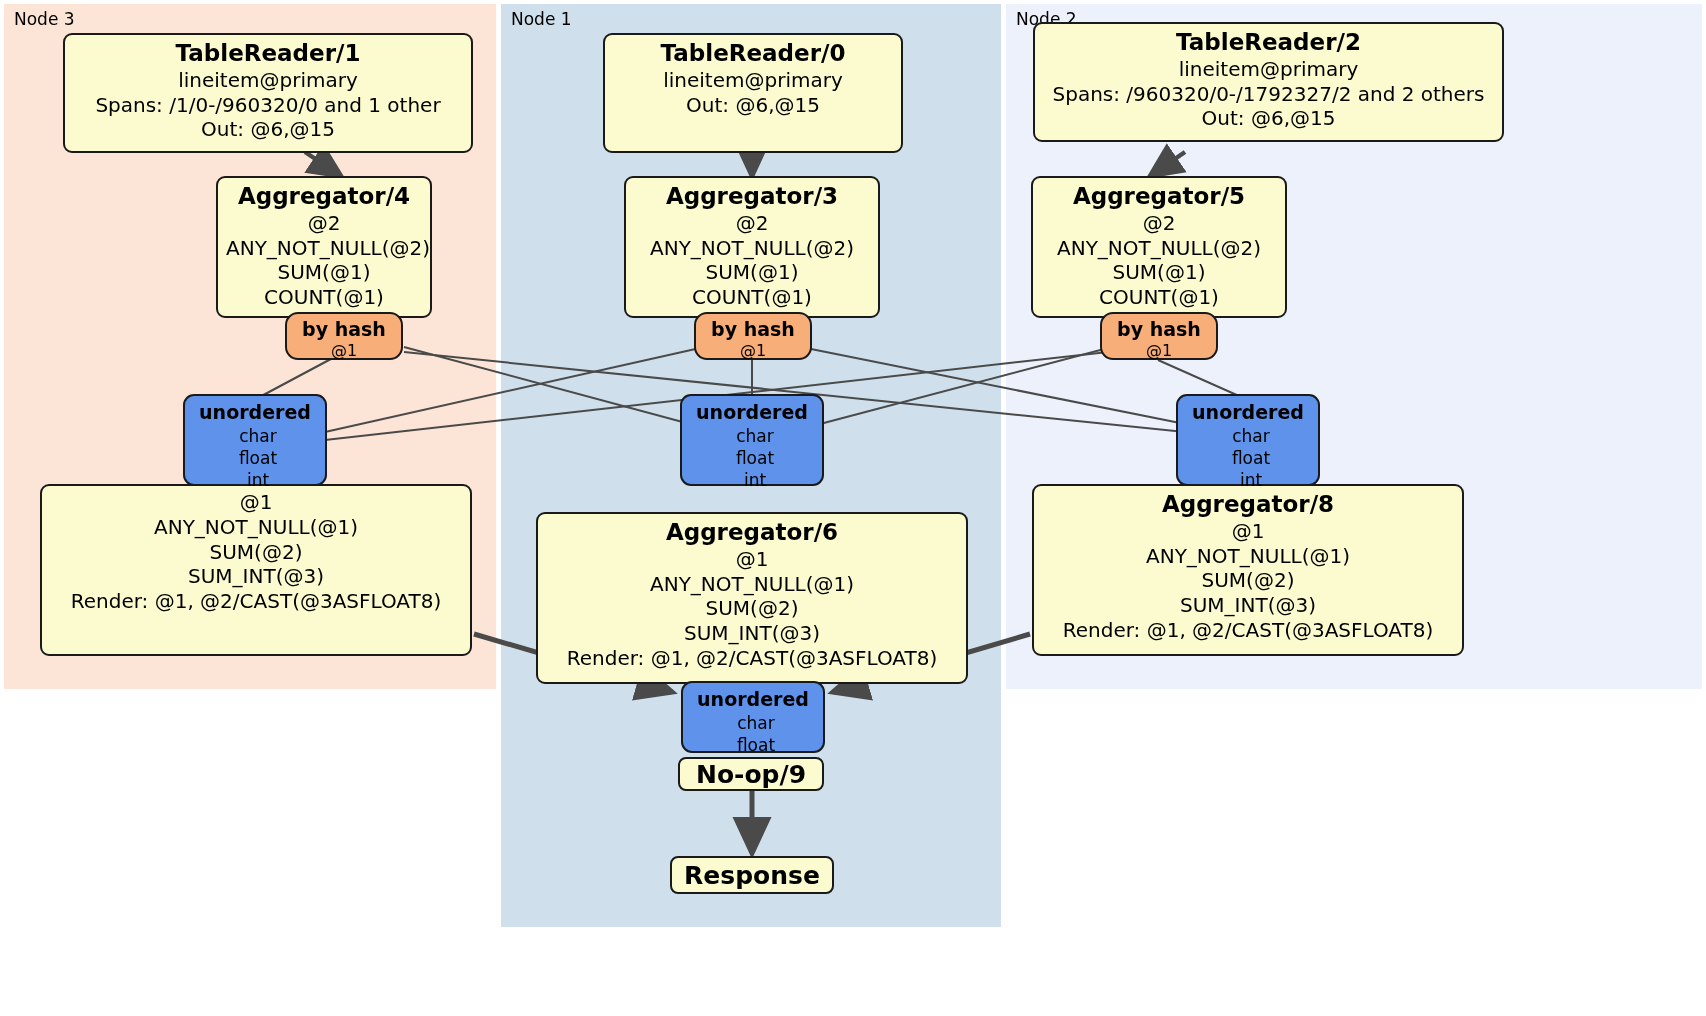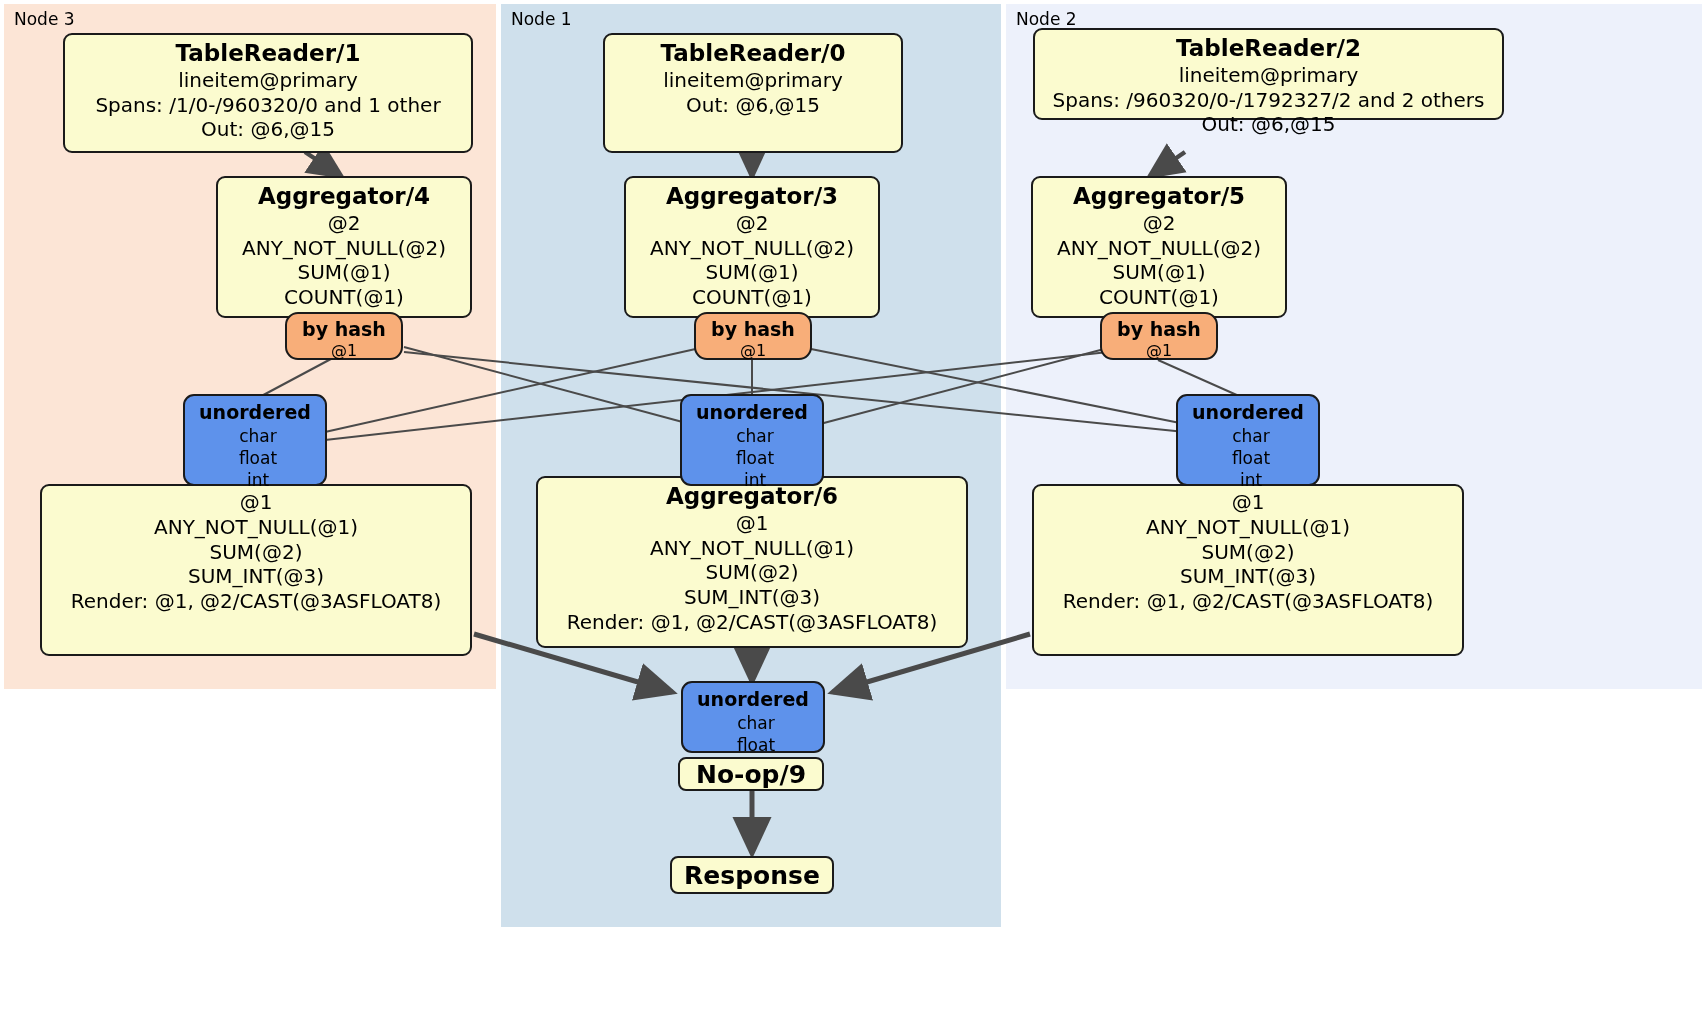--- a/index.html
+++ b/index.html
@@ -191,28 +191,28 @@
     <span class="ln">Spans: /1/0-/960320/0 and 1 other</span>
     <span class="ln">Out: @6,@15</span>
   </div>
 
   <div class="proc" style="left:603px; top:33px; width:300px; height:120px;">
     <span class="ttl">TableReader/0</span>
     <span class="ln">lineitem@primary</span>
     <span class="ln">Out: @6,@15</span>
   </div>
 
-  <div class="proc" style="left:1033px; top:28px; width:471px; height:92px;">
+  <div class="proc" style="left:1033px; top:22px; width:471px; height:120px;">
     <span class="ttl">TableReader/2</span>
     <span class="ln">lineitem@primary</span>
     <span class="ln">Spans: /960320/0-/1792327/2 and 2 others</span>
     <span class="ln">Out: @6,@15</span>
   </div>
 
-  <div class="proc" style="left:216px; top:176px; width:256px; height:142px;">
+  <div class="proc" style="left:216px; top:176px; width:216px; height:142px;">
     <span class="ttl">Aggregator/4</span>
     <span class="ln">@2</span>
     <span class="ln">ANY_NOT_NULL(@2)</span>
     <span class="ln">SUM(@1)</span>
     <span class="ln">COUNT(@1)</span>
   </div>
 
   <div class="proc" style="left:624px; top:176px; width:256px; height:142px;">
     <span class="ttl">Aggregator/3</span>
     <span class="ln">@2</span>
@@ -266,30 +266,31 @@
   </div>
 
   <div class="proc" style="left:40px; top:484px; width:432px; height:172px;">
     <span class="ln">@1</span>
     <span class="ln">ANY_NOT_NULL(@1)</span>
     <span class="ln">SUM(@2)</span>
     <span class="ln">SUM_INT(@3)</span>
     <span class="ln">Render: @1, @2/CAST(@3ASFLOAT8)</span>
   </div>
 
-  <div class="proc" style="left:536px; top:476px; width:432px; height:172px;">
+  <div class="proc" style="left:536px; top:512px; width:432px; height:172px;">
     <span class="ttl">Aggregator/6</span>
     <span class="ln">@1</span>
     <span class="ln">ANY_NOT_NULL(@1)</span>
     <span class="ln">SUM(@2)</span>
     <span class="ln">SUM_INT(@3)</span>
     <span class="ln">Render: @1, @2/CAST(@3ASFLOAT8)</span>
   </div>
 
   <div class="proc" style="left:1032px; top:484px; width:432px; height:172px;">
+    <span class="ttl">Aggregator/8</span>
     <span class="ln">@1</span>
     <span class="ln">ANY_NOT_NULL(@1)</span>
     <span class="ln">SUM(@2)</span>
     <span class="ln">SUM_INT(@3)</span>
     <span class="ln">Render: @1, @2/CAST(@3ASFLOAT8)</span>
   </div>
 
   <div class="sync" style="left:681px; top:681px; width:144px; height:72px;">
     <span class="ttl">unordered</span>
     <span class="ln">char</span>

